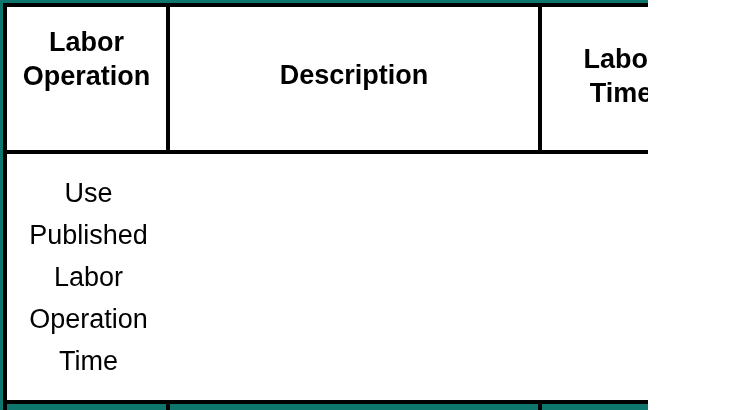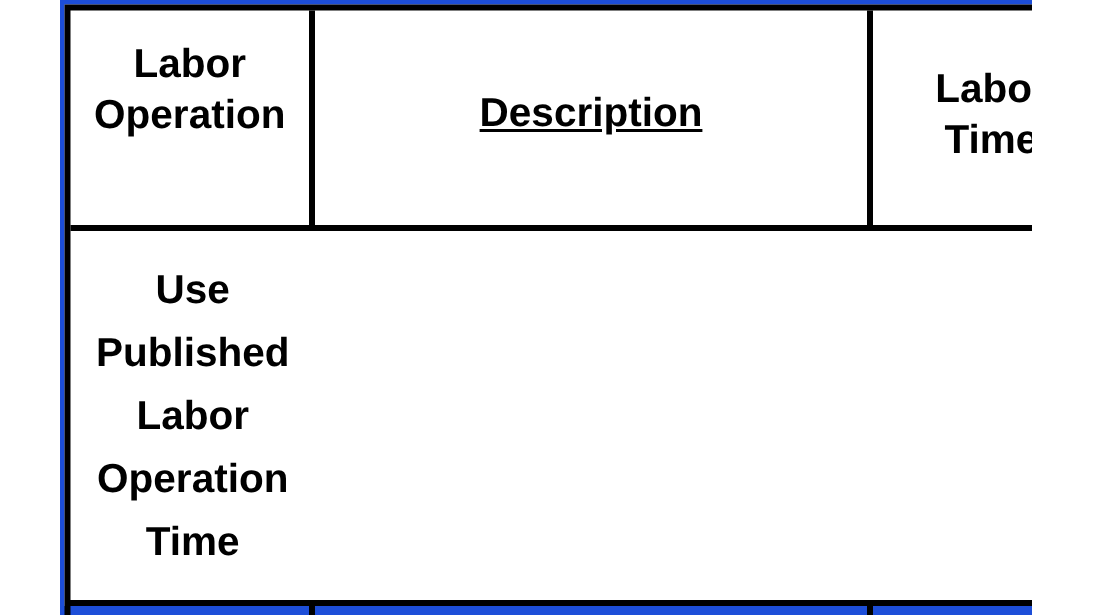--- a/index.html
+++ b/index.html
@@ -4,25 +4,24 @@
 <style>
   html, body {
     margin: 0;
     padding: 0;
     background: #ffffff;
   }
   .stage {
     position: relative;
     width: 648px;
     height: 410px;
-    background: #1d4ed8;
+    background: #0f766e;
     overflow: hidden;
     font-family: "Liberation Sans", sans-serif;
     color: #000000;
-    margin-left: 40px;
   }
   .labor-table {
     position: absolute;
     left: 3px;
     top: 3px;
     border: 4px solid #000000;
     display: grid;
     grid-template-columns: 163px 372px 158px;
     grid-template-rows: 147px 246px;
     background: #ffffff;
@@ -37,24 +36,24 @@
     overflow: hidden;
   }
   .v-rule { border-right: 4px solid #000000; }
   .h-rule { border-bottom: 4px solid #000000; }
   .hdr {
     font-weight: bold;
     font-size: 27px;
     line-height: 34px;
   }
   .hdr-1 { padding-bottom: 40px; }
-  .hdr-2 { padding-bottom: 8px; text-decoration: underline; }
+  .hdr-2 { padding-bottom: 8px; }
   .hdr-3 { padding-bottom: 6px; }
   .bdy {
-    font-weight: bold;
+    font-weight: normal;
     font-size: 27px;
     line-height: 42px;
   }
   .stub {
     position: absolute;
     top: 404px;
     width: 4px;
     height: 6px;
     background: #000000;
   }

